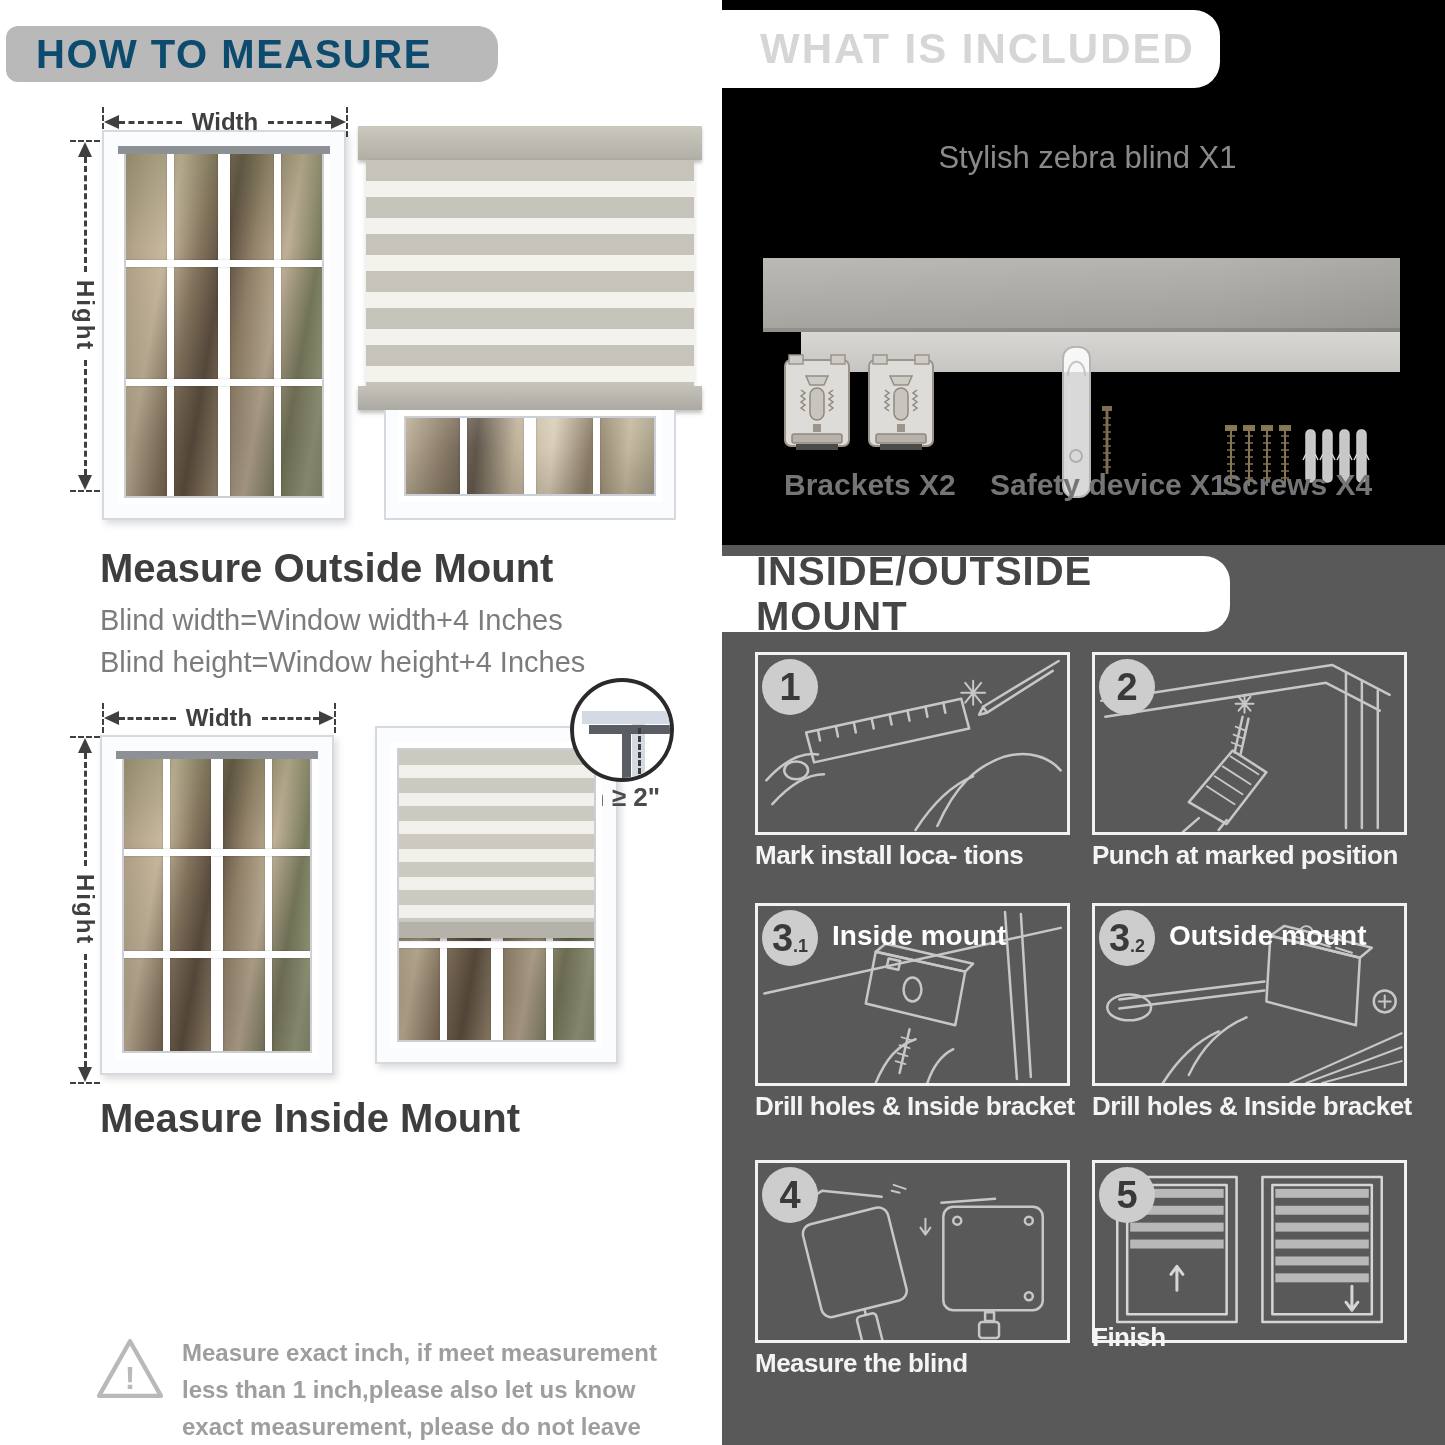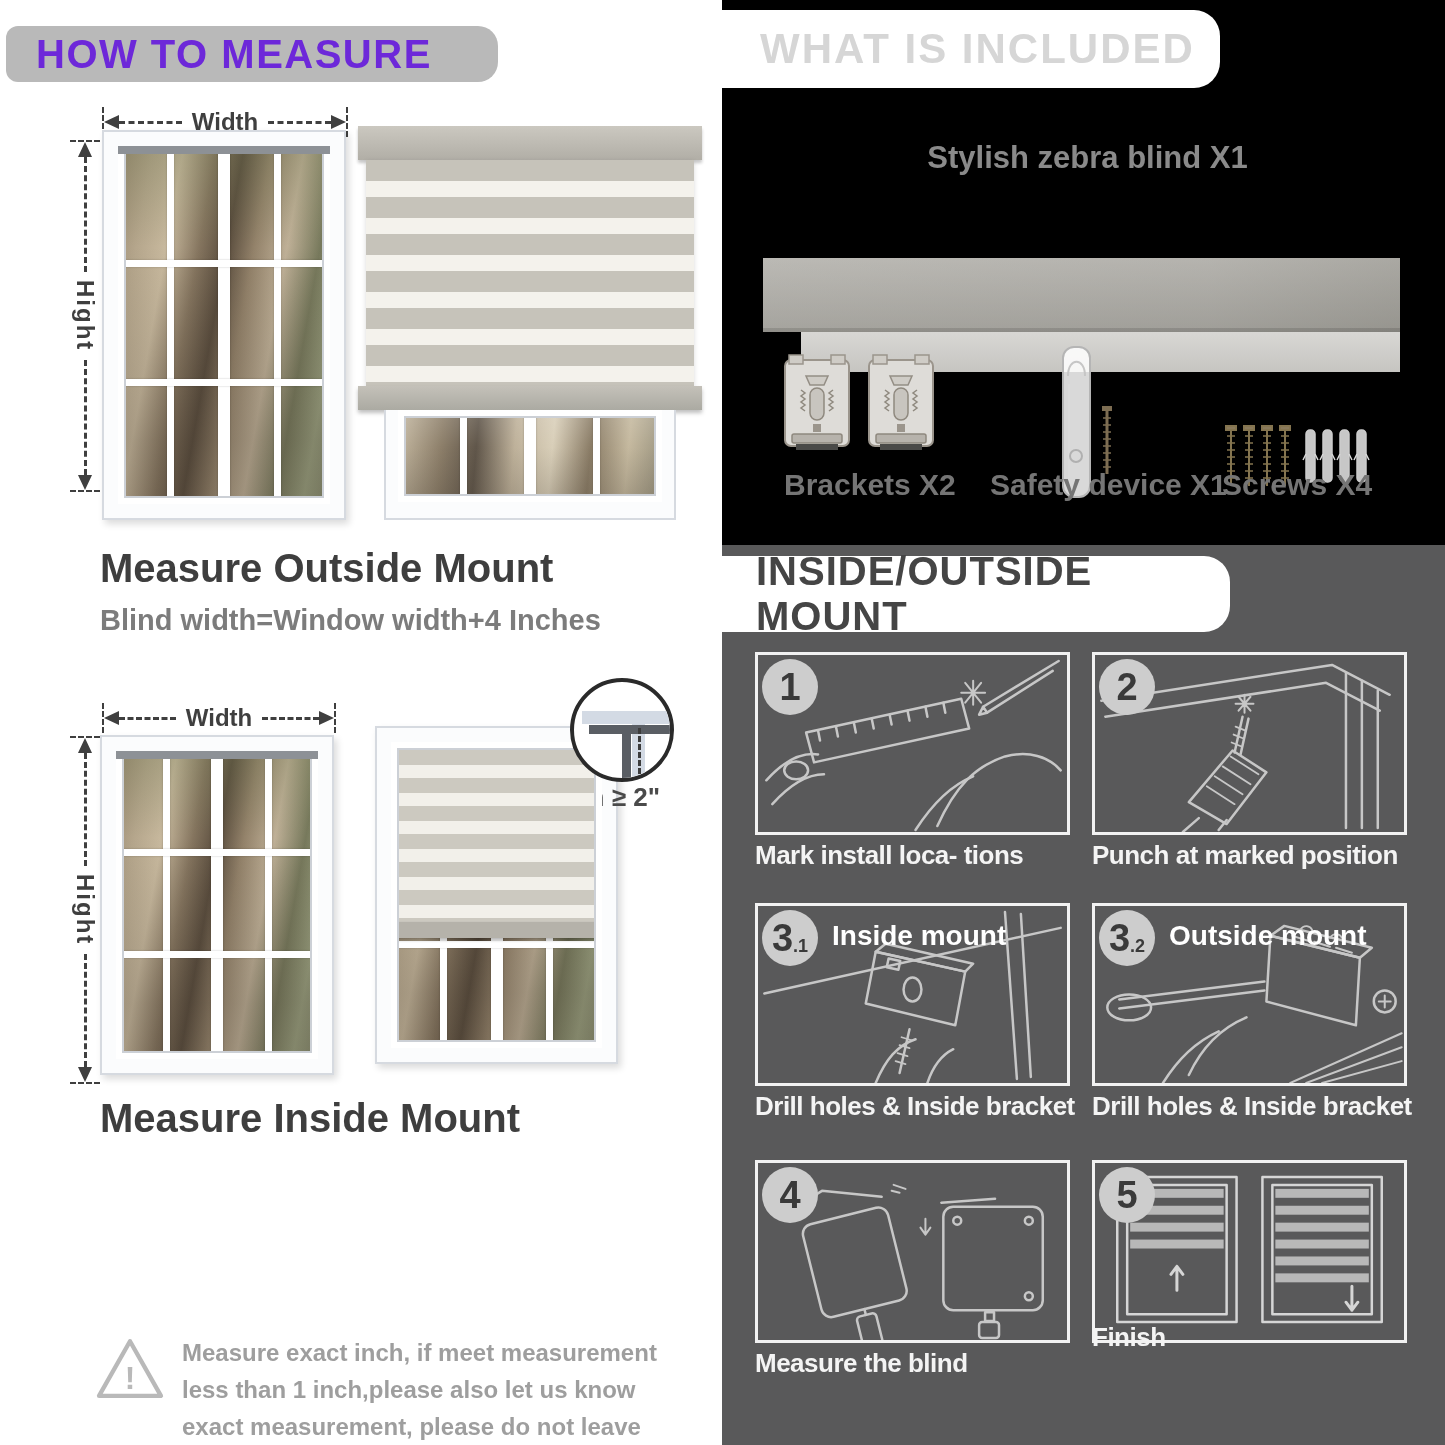--- a/index.html
+++ b/index.html
@@ -3,23 +3,23 @@
 <meta charset="utf-8">
 <style>
   html,body{margin:0;padding:0;background:#fff}
   .canvas{position:relative;width:1445px;height:1445px;overflow:hidden;
           font-family:"Liberation Sans",sans-serif;background:#fff}
   
   .left-half{position:absolute;left:0;top:0;width:722px;height:1445px;background:#fff}
   .banner{position:absolute;left:6px;top:26px;width:492px;height:56px;background:#b9b9b9;
           border-radius:12px 20px 20px 12px;display:flex;align-items:center;
           padding-left:30px;box-sizing:border-box}
-  .banner span{font-size:40px;font-weight:bold;color:#6d28d9;letter-spacing:1.5px}
+  .banner span{font-size:40px;font-weight:bold;color:#0c4a6e;letter-spacing:1.5px}
   .mo-heading{position:absolute;left:100px;font-size:40px;font-weight:bold;color:#3e3e3e}
-  .mo-line{position:absolute;left:100px;font-size:29px;font-weight:bold;color:#7c7c7c}
+  .mo-line{position:absolute;left:100px;font-size:29px;font-weight:normal;color:#7c7c7c}
   
   .harrow{position:absolute;display:flex;align-items:center;height:30px}
   .harrow .tick{width:0;height:30px;border-left:2px dashed #3f3f3f}
   .harrow .line{flex:1;height:0;border-top:3px dashed #3f3f3f}
   .harrow .lbl{padding:0 10px;font-size:24px;font-weight:bold;color:#3f3f3f;white-space:nowrap}
   .head{width:0;height:0}
   .head.l{border-top:7px solid transparent;border-bottom:7px solid transparent;border-right:15px solid #3f3f3f}
   .head.r{border-top:7px solid transparent;border-bottom:7px solid transparent;border-left:15px solid #3f3f3f}
   .head.u{border-left:7px solid transparent;border-right:7px solid transparent;border-bottom:15px solid #3f3f3f}
   .head.d{border-left:7px solid transparent;border-right:7px solid transparent;border-top:15px solid #3f3f3f}
@@ -76,21 +76,21 @@
   
   .warn-tri{position:absolute;left:94px;top:1330px;width:72px;height:80px}
   .warn-text{position:absolute;left:182px;top:1334px;width:480px;font-size:24px;line-height:37px;
              font-weight:bold;color:#9e9e9e}
   
   .right-top{position:absolute;left:722px;top:0;width:723px;height:545px;background:#000000}
   .inc-header{position:absolute;left:0;top:10px;width:498px;height:78px;background:#fff;
               border-radius:0 26px 26px 0;display:flex;align-items:center;padding-left:38px;box-sizing:border-box}
   .inc-header span{font-size:42px;font-weight:bold;color:#d6d6d6;letter-spacing:2px}
   .product-lbl{position:absolute;left:8px;right:0;top:140px;text-align:center;
-               font-size:31px;font-weight:bold;color:#8a8a8a}
+               font-size:31px;font-weight:normal;color:#8a8a8a}
   .hr-top{position:absolute;left:41px;top:258px;width:637px;height:74px;
           background:linear-gradient(90deg,#d9d8d5 0%,#d2d1ce 70%,#c5c4c0 100%),
                      linear-gradient(180deg,#dcdbd8,#c2c1bd);
           background-blend-mode:multiply;
           box-shadow:inset 0 -4px 0 rgba(0,0,0,.12), 3px 3px 5px rgba(0,0,0,.14)}
   .hr-bot{position:absolute;left:79px;top:332px;width:599px;height:40px;
           background:linear-gradient(180deg,#d8d7d4,#c6c5c1);box-shadow:3px 4px 5px rgba(0,0,0,.18)}
   .item-icons{position:absolute}
   .item-lbl{position:absolute;font-size:30px;font-weight:bold;color:#757575;white-space:nowrap;text-align:center}
   
@@ -160,20 +160,21 @@
           <div class="mull mv mv25"></div>
           <div class="mull mv mv50"></div>
           <div class="mull mv mv75"></div>
           <div class="sash-inset"></div>
         </div>
       </div>
     </div>
 
     <div class="mo-heading" style="top:546px">Measure Outside Mount</div>
     <div class="mo-line" style="top:604px">Blind width=Window width+4 Inches</div>
+    <div class="mo-line" style="top:646px">Blind height=Window height+4 Inches</div>
 
     <div class="harrow" style="left:102px;top:703px;width:234px">
       <span class="tick"></span>
       <span class="head l"></span>
       <span class="line"></span>
       <span class="lbl">Width</span>
       <span class="line"></span>
       <span class="head r"></span>
       <span class="tick"></span>
     </div>

